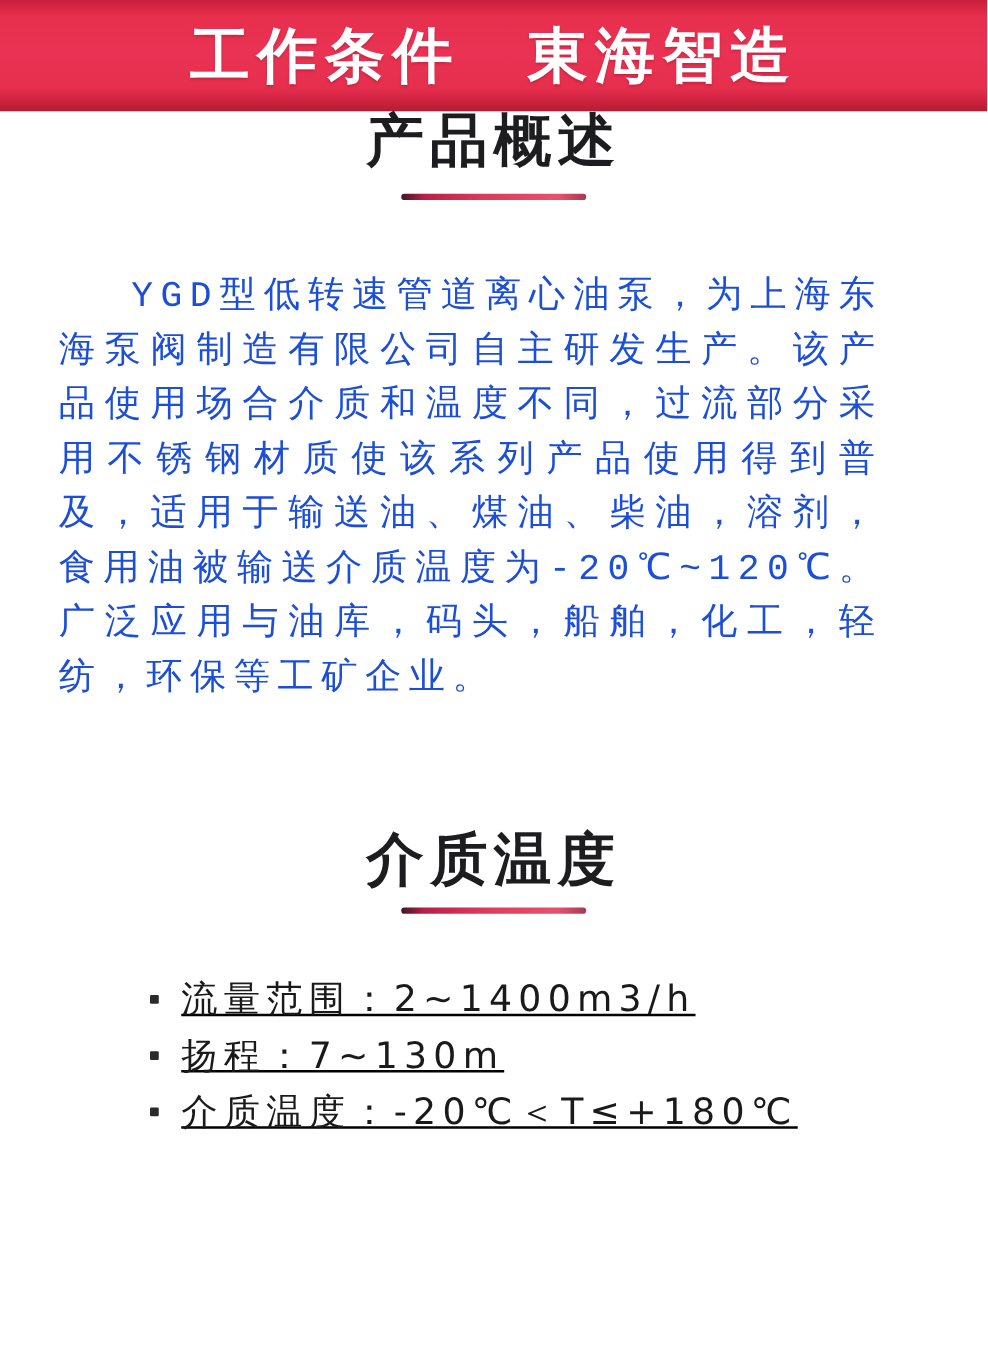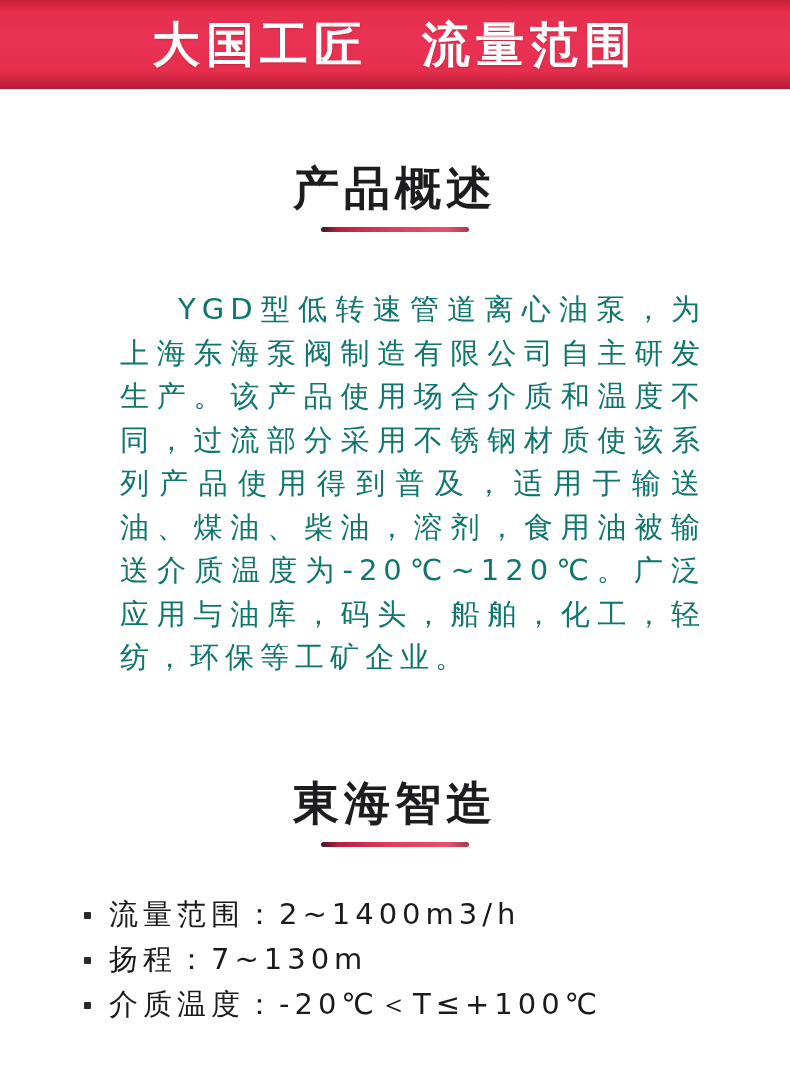--- a/index.html
+++ b/index.html
@@ -42,38 +42,39 @@
     line-height: 54px;
   }
   .title-underline {
     width: 148px;
     height: 5px;
     margin: 12px auto 0 auto;
     border-radius: 3px;
     background: linear-gradient(90deg, #41142d 0%, #b91f44 12%, #dd3a5b 45%, #e8516d 85%, #a63a52 100%);
   }
   .overview-section {
-    padding-top: 72px;
+    font-family: Liberation Mono, monospace;
   }
   .overview-paragraph {
-    margin: 56px 84px 0 120px;
+    margin: 56px 84px 0 47px;
     font-size: 29px;
     line-height: 43.5px;
-    color: #0f766e;
+    color: #1d4ed8;
     letter-spacing: 6px;
     text-align: justify;
     text-indent: 2em;
   }
   .conditions-section {
     padding-top: 96px;
   }
   .spec-list {
     list-style: none;
     margin: 46px 0 0 0;
-    padding: 0 0 0 84px;
+    padding: 0 0 0 120px;
+    text-decoration: underline;
   }
   .spec-item {
     display: flex;
     align-items: center;
     height: 45px;
     font-size: 29px;
     color: #1a1a1a;
     letter-spacing: 5px;
   }
   .bullet-icon {
@@ -87,42 +88,42 @@
   .spec-item-text {
     white-space: nowrap;
   }
 </style>
 </head>
 <body>
 
 <div class="page">
 
   <header class="banner">
-    <div class="banner-title">大国工匠　流量范围</div>
+    <div class="banner-title">工作条件　東海智造</div>
   </header>
 
   <section class="overview-section">
     <h2 class="section-title">产品概述</h2>
     <div class="title-underline"></div>
     <p class="overview-paragraph">YGD型低转速管道离心油泵，为上海东海泵阀制造有限公司自主研发生产。该产品使用场合介质和温度不同，过流部分采用不锈钢材质使该系列产品使用得到普及，适用于输送油、煤油、柴油，溶剂，食用油被输送介质温度为-20℃~120℃。广泛应用与油库，码头，船舶，化工，轻纺，环保等工矿企业。</p>
   </section>
 
   <section class="conditions-section">
-    <h2 class="section-title">東海智造</h2>
+    <h2 class="section-title">介质温度</h2>
     <div class="title-underline"></div>
 
     <ul class="spec-list">
       <li class="spec-item">
         <span class="bullet-icon"></span>
         <span class="spec-item-text">流量范围：2~1400m3/h</span>
       </li>
       <li class="spec-item">
         <span class="bullet-icon"></span>
         <span class="spec-item-text">扬程：7~130m</span>
       </li>
       <li class="spec-item">
         <span class="bullet-icon"></span>
-        <span class="spec-item-text">介质温度：-20℃＜T≤+100℃</span>
+        <span class="spec-item-text">介质温度：-20℃＜T≤+180℃</span>
       </li>
     </ul>
   </section>
 
 </div>
 
 </body></html>

